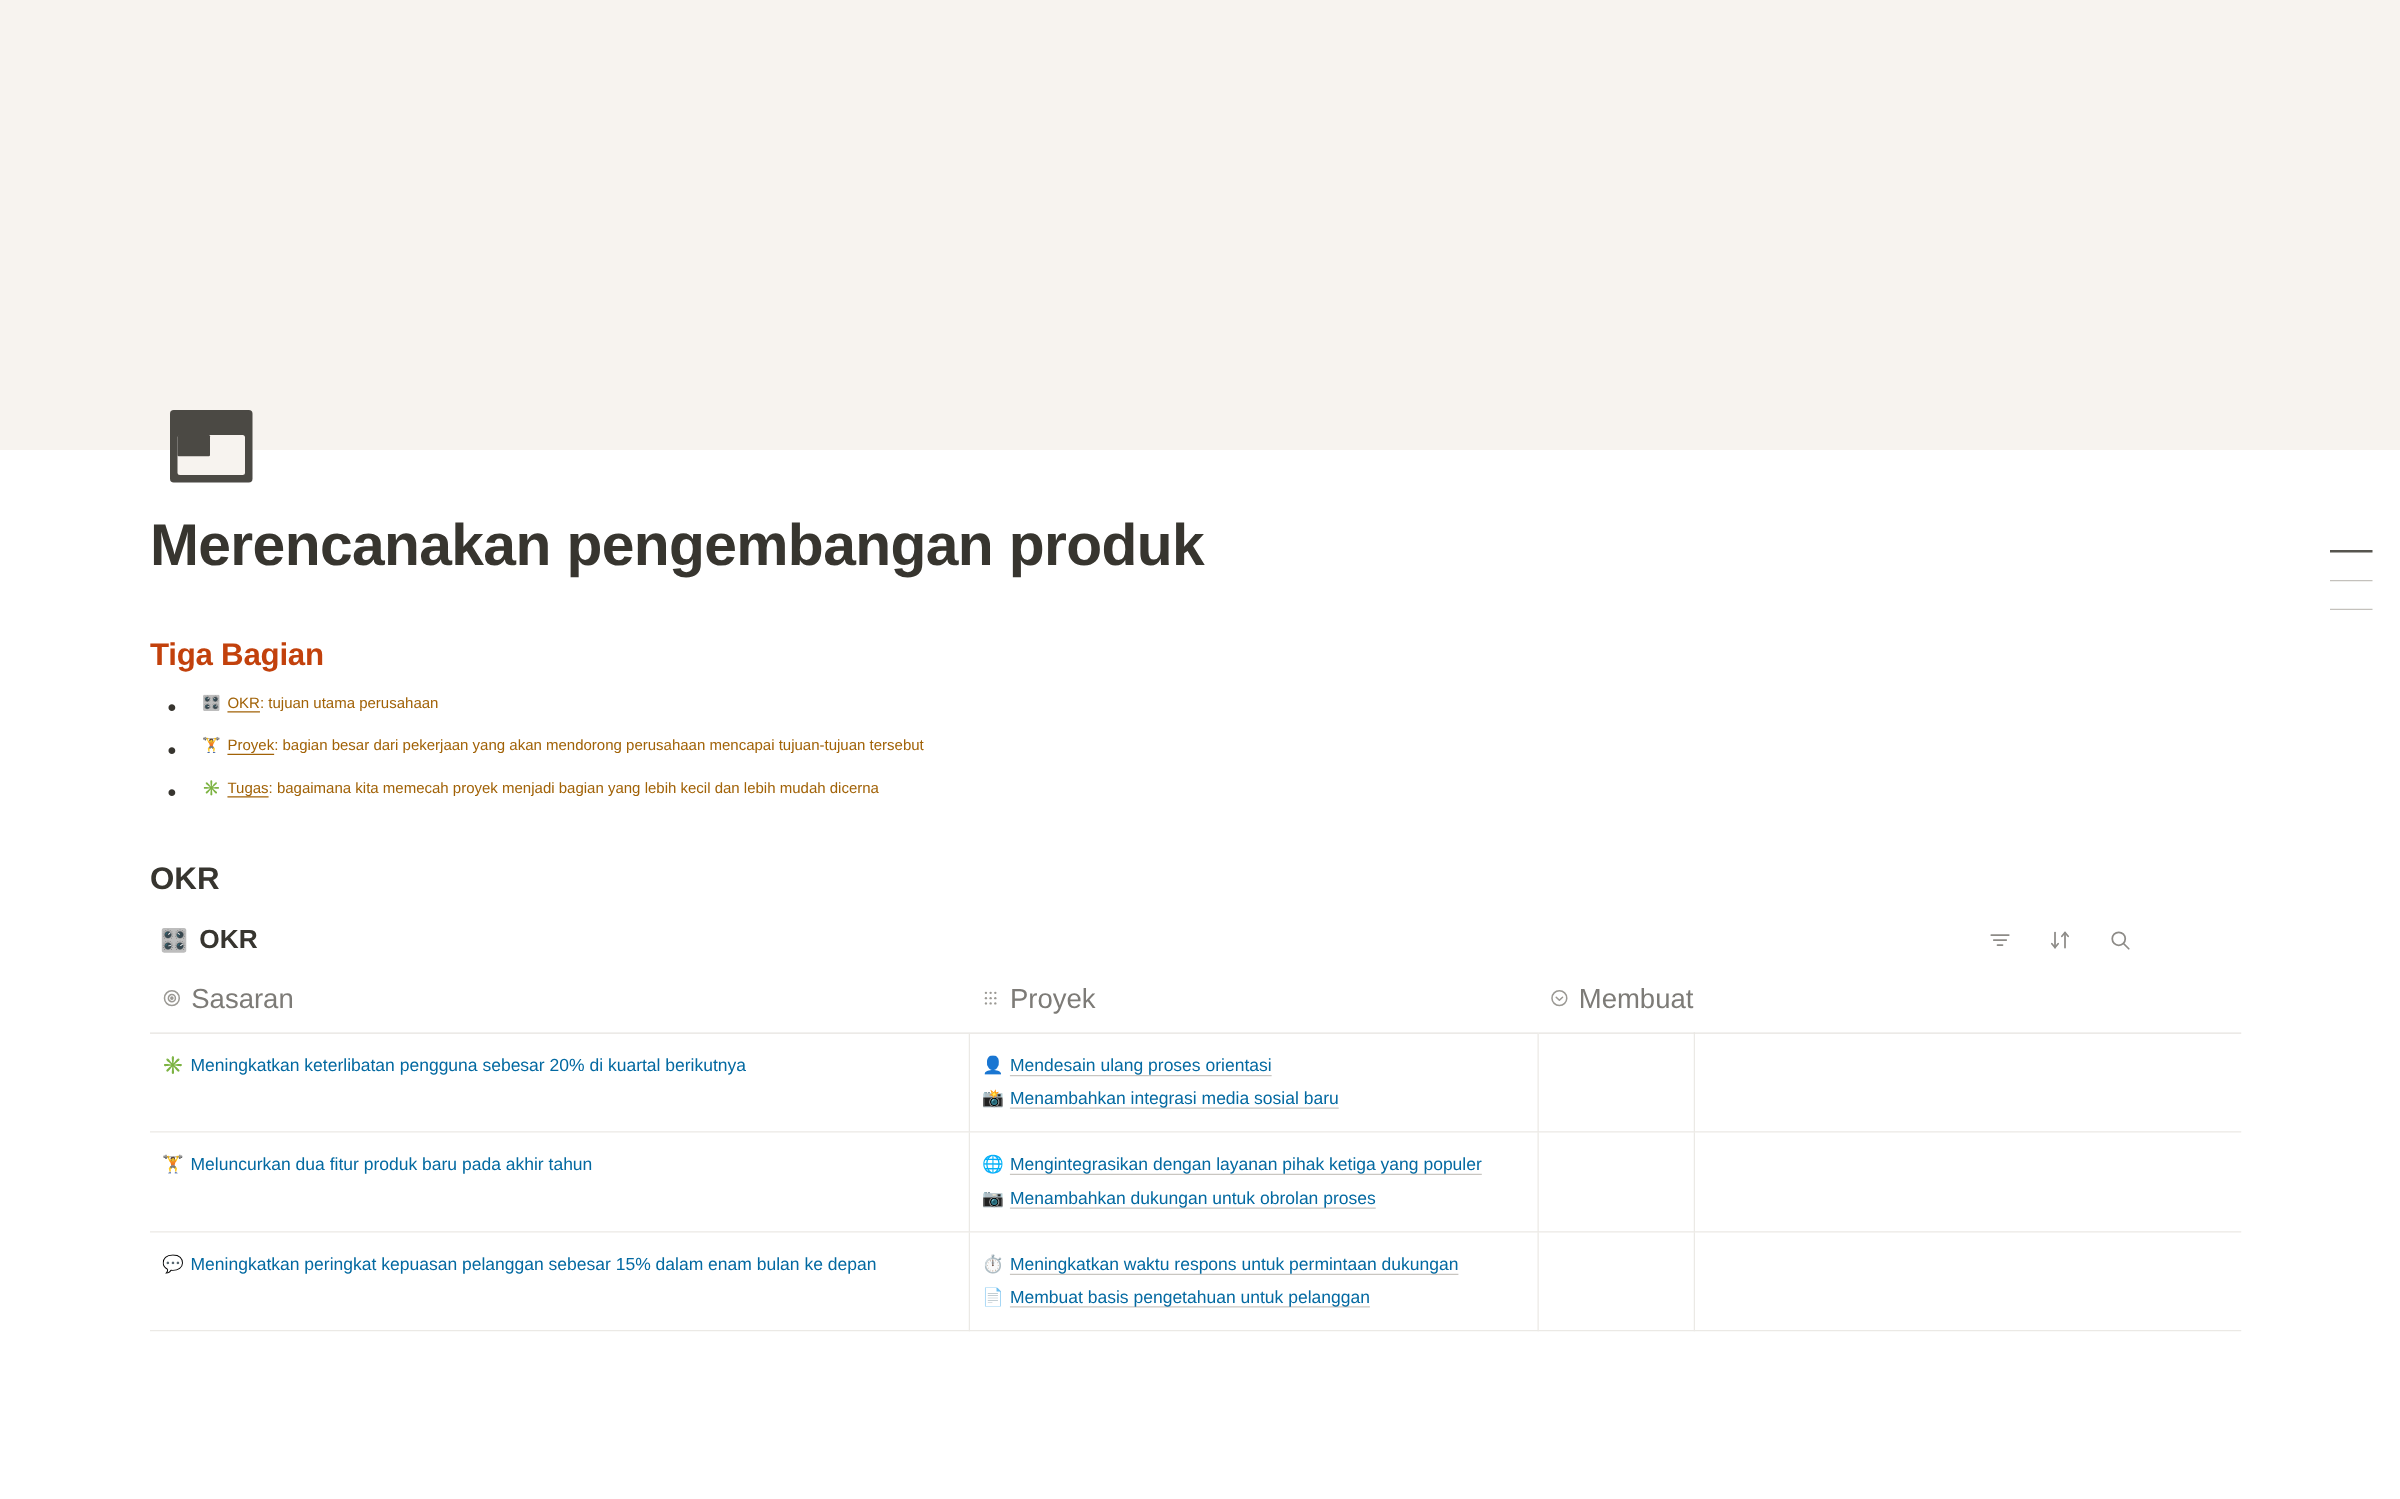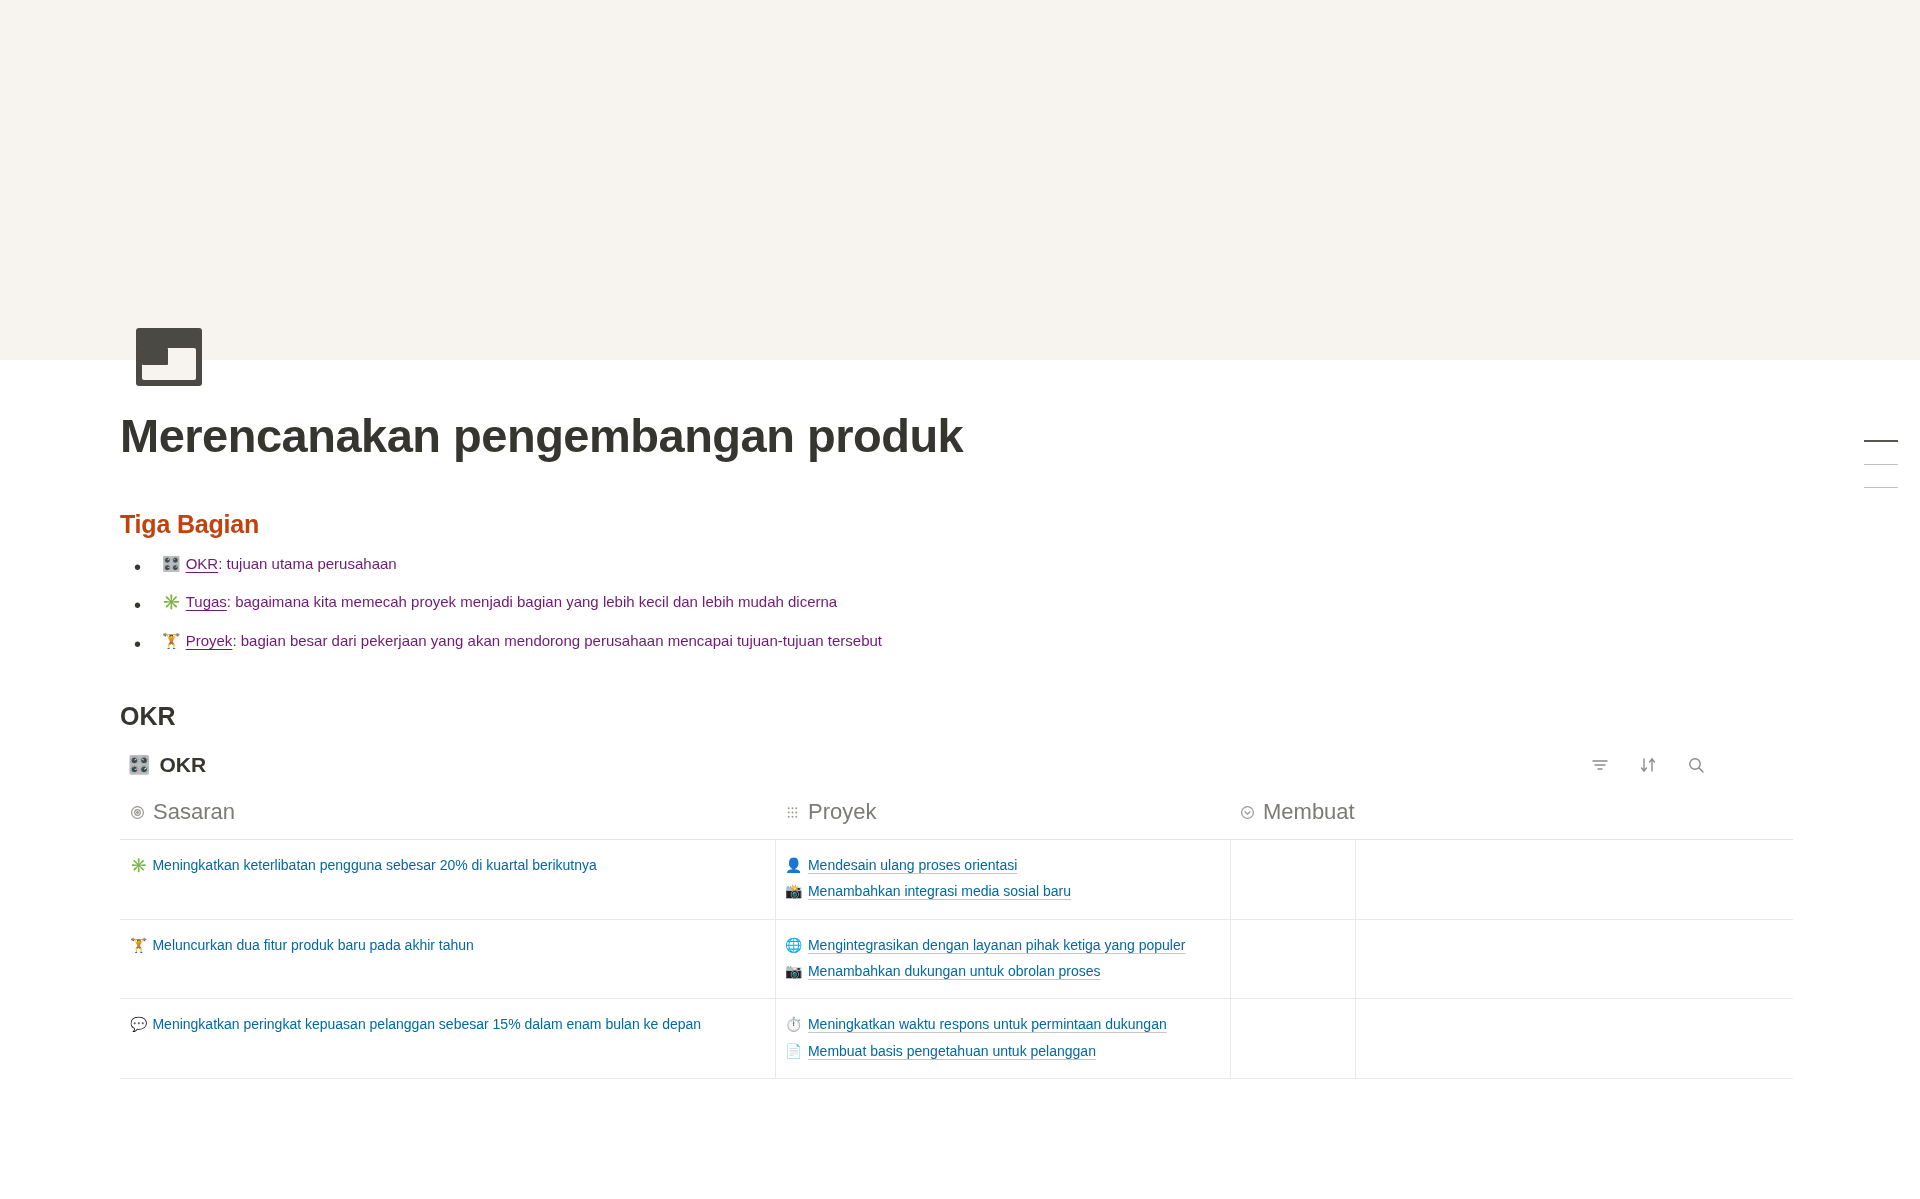--- a/index.html
+++ b/index.html
@@ -72,23 +72,23 @@
   }
   ul.bullets {
     list-style: none;
     margin: 0;
     padding: 0;
   }
   ul.bullets li {
     position: relative;
     padding-left: 42px;
     margin: 0 0 16px 0;
-    font-size: 15px;
+    font-size: 12px;
     line-height: 1.5;
-    color: #701a75;
+    color: #a16207;
   }
   ul.bullets li::before {
     content: "\2022";
     position: absolute;
     left: 14px;
     top: -1px;
     font-size: 20px;
     color: #37352f;
   }
   .b-emoji { margin-right: 5px; }
@@ -209,24 +209,24 @@
 
     <h1 class="page-title">Merencanakan pengembangan produk</h1>
 
     <h2 class="section-heading">Tiga Bagian</h2>
 
     <ul class="bullets">
       <li>
         <span class="b-emoji">🎛️</span><span class="b-term">OKR</span><span>: tujuan utama perusahaan</span>
       </li>
       <li>
-        <span class="b-emoji">✳️</span><span class="b-term">Tugas</span><span>: bagaimana kita memecah proyek menjadi bagian yang lebih kecil dan lebih mudah dicerna</span>
+        <span class="b-emoji">🏋️</span><span class="b-term">Proyek</span><span>: bagian besar dari pekerjaan yang akan mendorong perusahaan mencapai tujuan-tujuan tersebut</span>
       </li>
       <li>
-        <span class="b-emoji">🏋️</span><span class="b-term">Proyek</span><span>: bagian besar dari pekerjaan yang akan mendorong perusahaan mencapai tujuan-tujuan tersebut</span>
+        <span class="b-emoji">✳️</span><span class="b-term">Tugas</span><span>: bagaimana kita memecah proyek menjadi bagian yang lebih kecil dan lebih mudah dicerna</span>
       </li>
     </ul>
 
     <h2 class="okr-heading">OKR</h2>
 
     <div class="db-block">
 
       <div class="db-header">
         <div class="db-title">
           <span class="db-emoji">🎛️</span>

